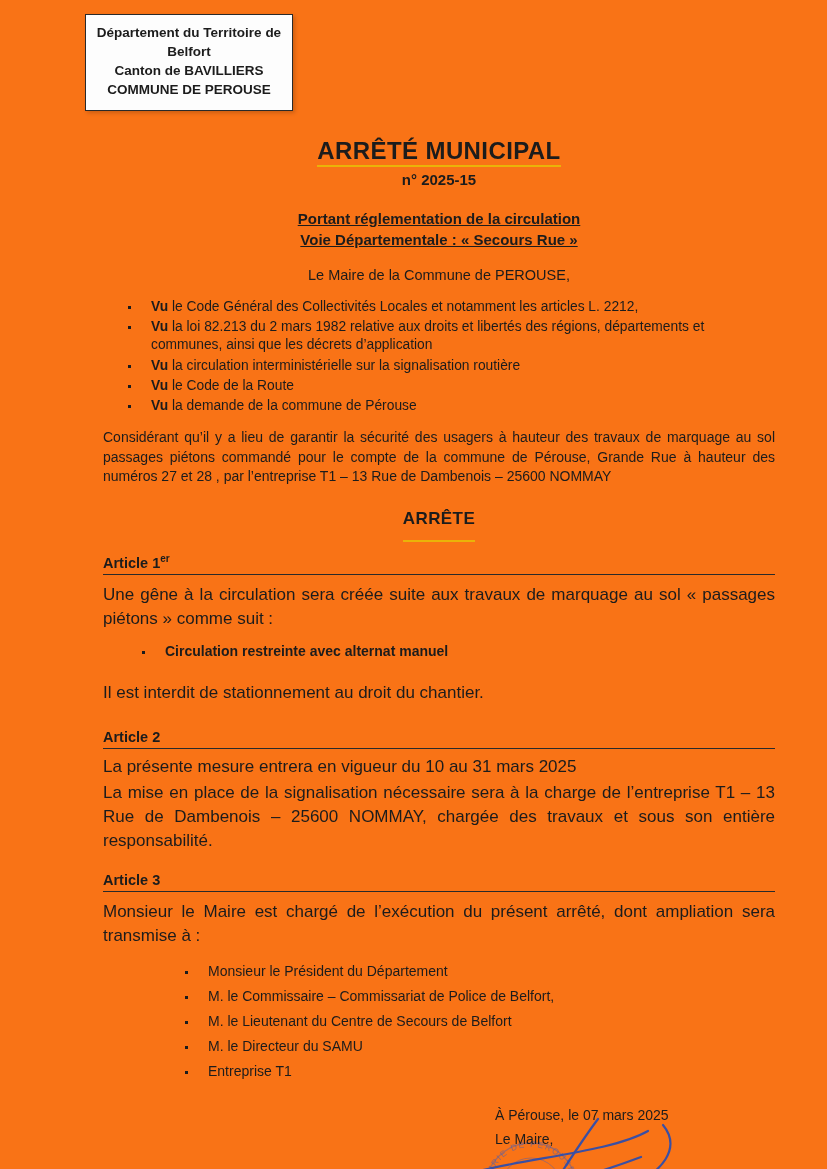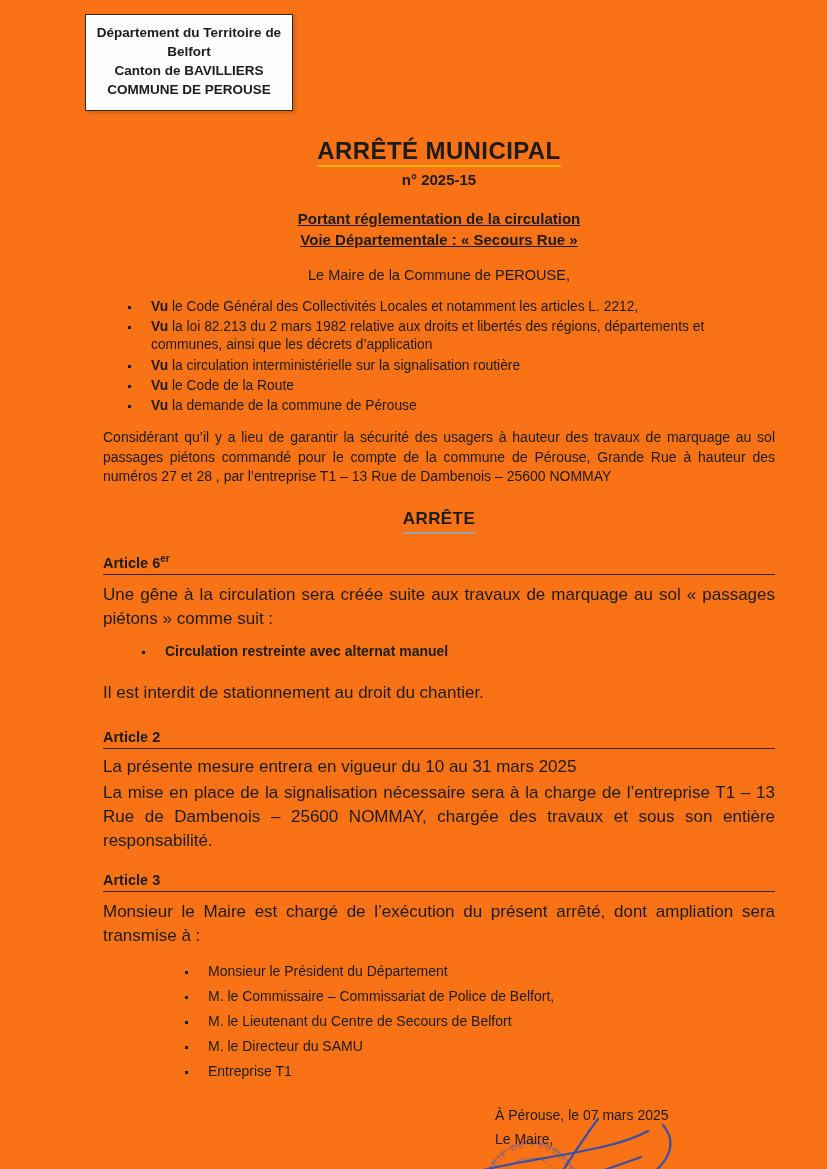--- a/index.html
+++ b/index.html
@@ -80,21 +80,21 @@
     text-align: justify;
   }
 
   .arrete-heading {
     margin-top: 22px;
     text-align: center;
     font-size: 17px;
     font-weight: bold;
     letter-spacing: 0.4px;
   }
-  .arrete-heading span { border-bottom: 2px solid #a3a3a3; padding-bottom: 4px; }
+  .arrete-heading span { border-bottom: 2px solid #eab308; padding-bottom: 12px; }
 
   
   .article { margin-top: 24px; }
   .article-heading {
     font-size: 14.5px;
     font-weight: bold;
     border-bottom: 1.5px solid #2a2a2a;
     padding-bottom: 3px;
   }
   .article-heading sup { font-size: 10px; }
@@ -191,21 +191,21 @@
       <b>Vu</b>
       <span>la demande de la commune de Pérouse</span>
     </li>
   </ul>
 
   <p class="considerant">Considérant qu’il y a lieu de garantir la sécurité des usagers à hauteur des travaux de marquage au sol passages piétons commandé pour le compte de la commune de Pérouse, Grande Rue à hauteur des numéros 27 et 28 , par l’entreprise T1 – 13 Rue de Dambenois – 25600 NOMMAY</p>
 
   <h2 class="arrete-heading"><span>ARRÊTE</span></h2>
 
   <div class="article">
-    <div class="article-heading"><span>Article 6</span><sup>er</sup></div>
+    <div class="article-heading"><span>Article 1</span><sup>er</sup></div>
     <p>Une gêne à la circulation sera créée suite aux travaux de marquage au sol « passages piétons » comme suit :</p>
     <ul class="restriction-list">
       <li>Circulation restreinte avec alternat manuel</li>
     </ul>
     <p class="parking-note">Il est interdit de stationnement au droit du chantier.</p>
   </div>
 
   <div class="article">
     <div class="article-heading">Article 2</div>
     <p style="margin-top:6px;">La présente mesure entrera en vigueur du 10 au 31 mars 2025</p>

